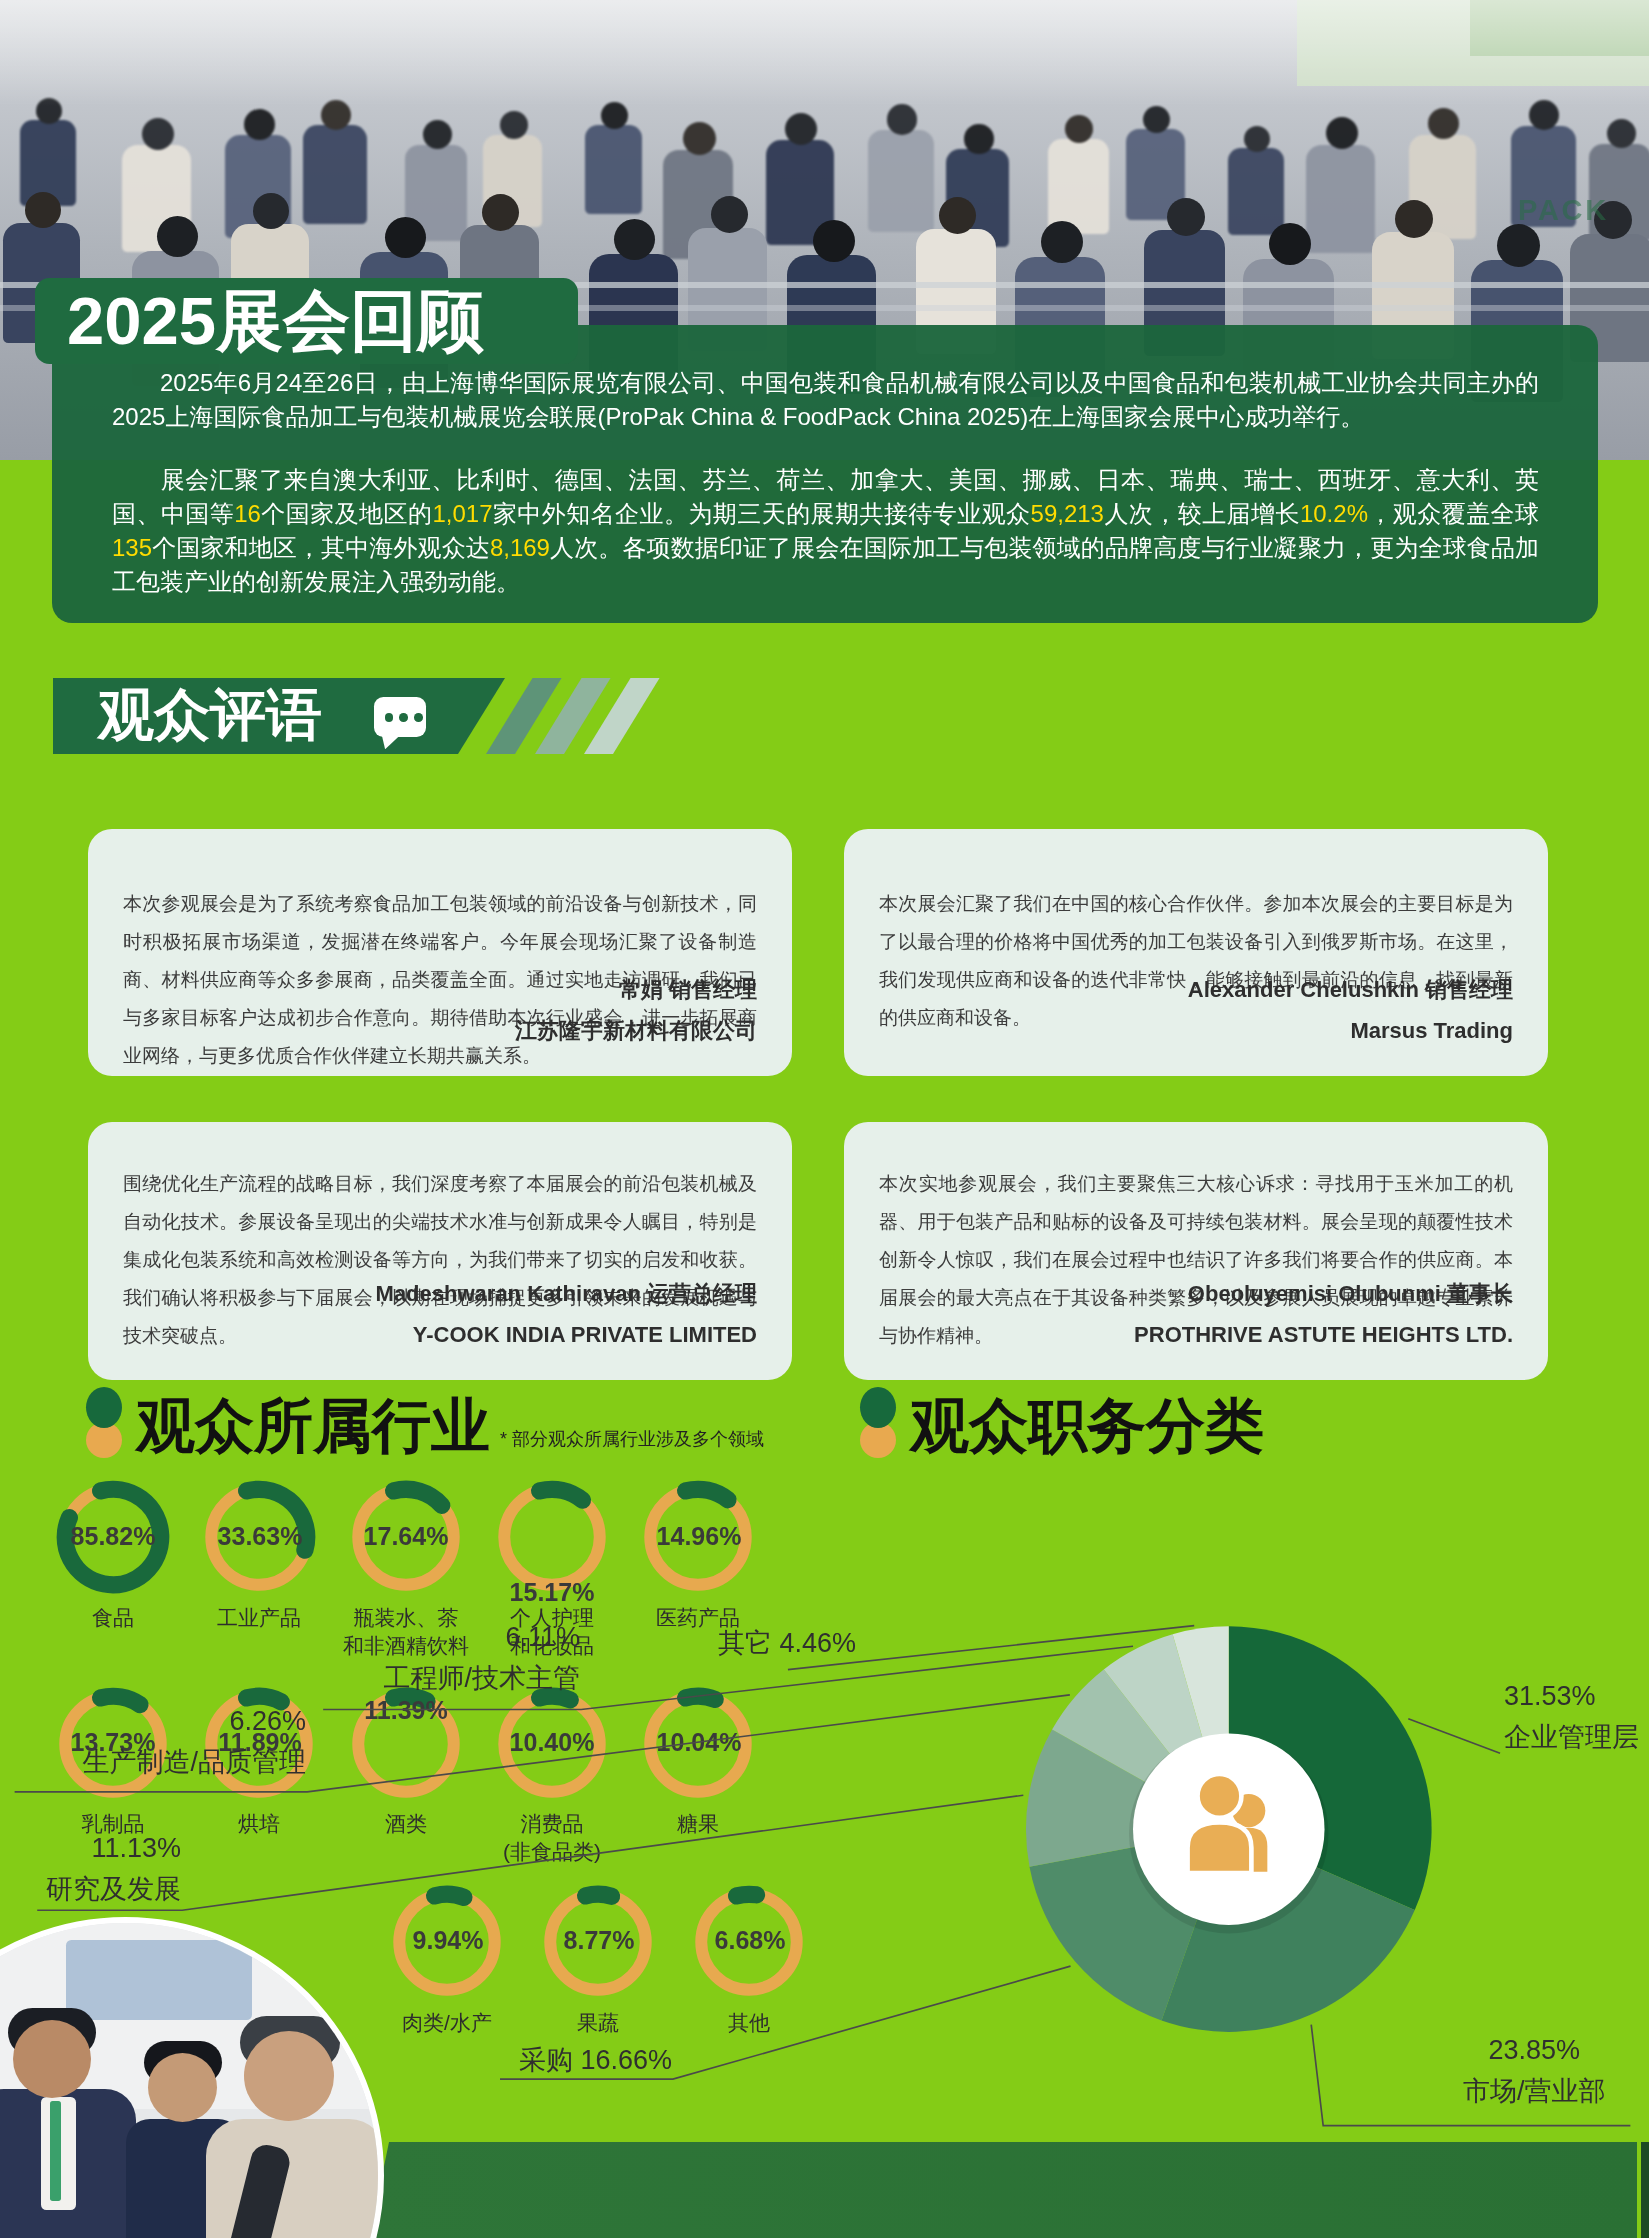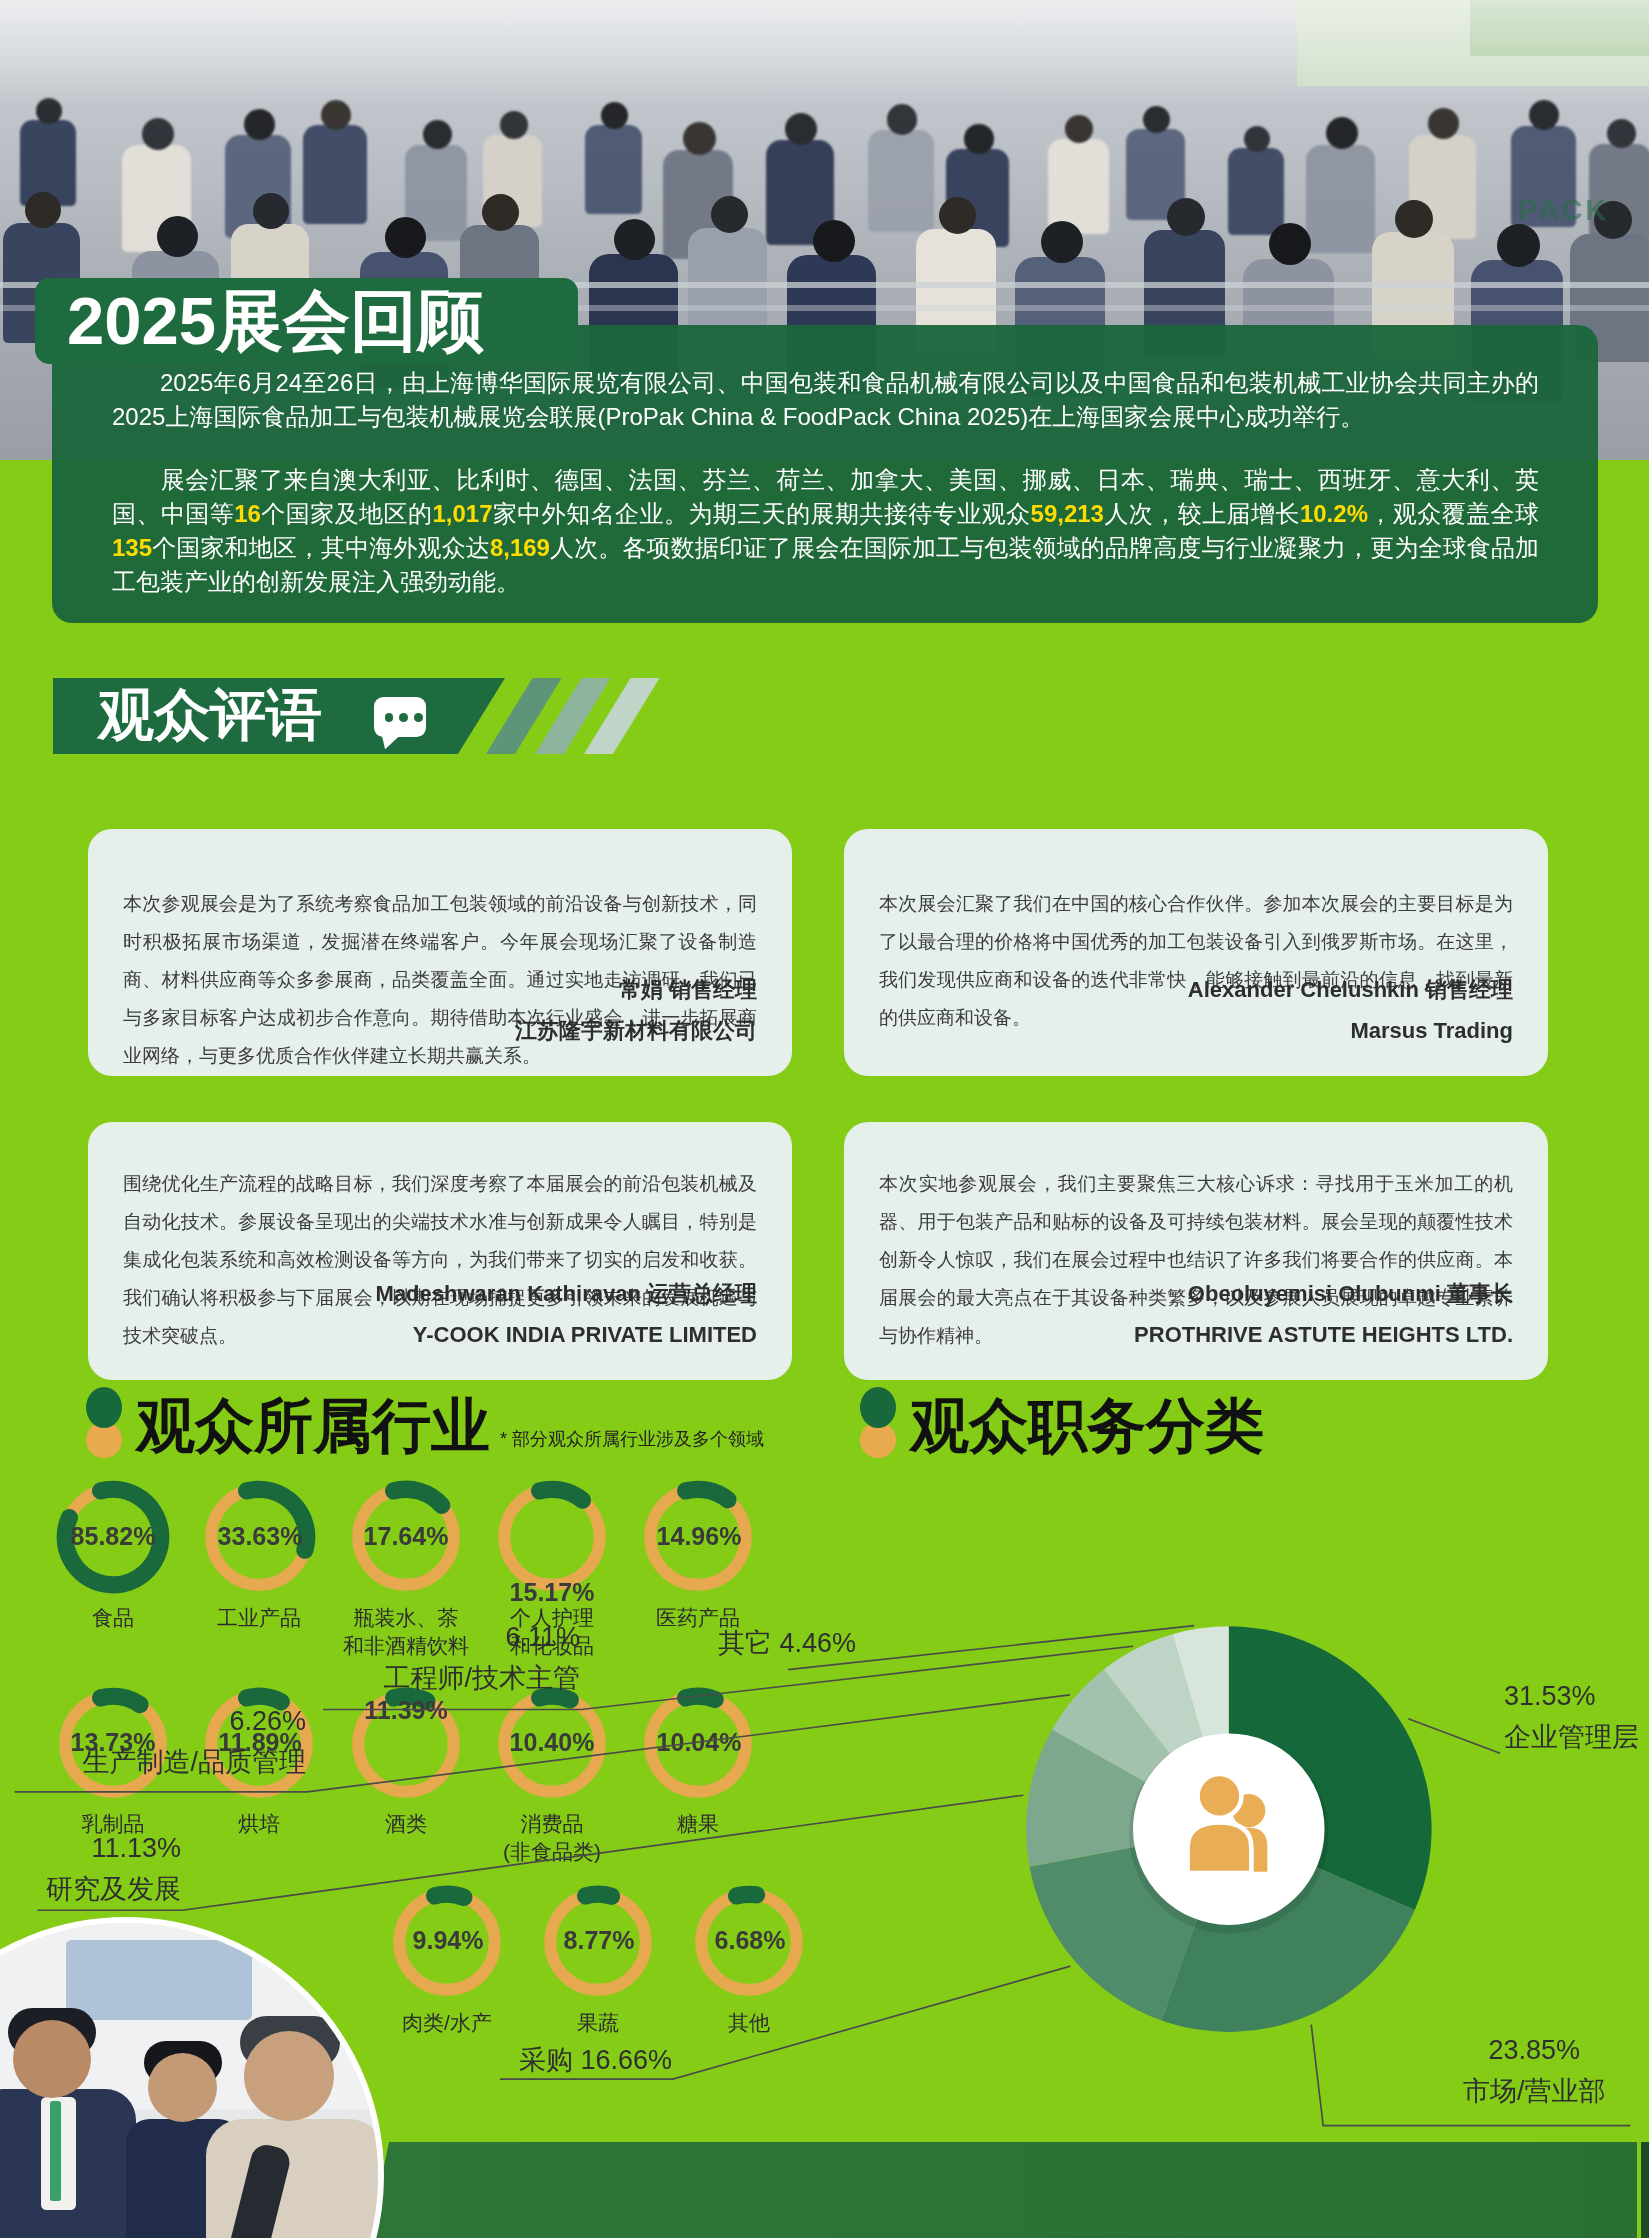--- a/index.html
+++ b/index.html
@@ -16,21 +16,21 @@
         background:linear-gradient(180deg,rgba(255,255,255,.55),rgba(255,255,255,0));}
   #hero-sign{position:absolute;left:1297px;top:0;width:352px;height:86px;background:#cfe0c6;opacity:.85;}
   #hero-sign2{position:absolute;left:1470px;top:0;width:180px;height:56px;background:#a9c99b;opacity:.9;}
   #hero-mark{position:absolute;left:1518px;top:194px;font-weight:bold;font-size:29px;color:rgba(40,110,70,.55);letter-spacing:2.7px;}
   
   #title-plate{position:absolute;left:35px;top:278px;width:543px;height:86px;background:#1F6B40;border-radius:14.6px;}
   #title-plate .t{padding-left:32px;line-height:85px;font-size:67px;font-weight:800;color:#fff;white-space:nowrap;}
   #intro-box{position:absolute;left:52px;top:325px;width:1546px;height:298px;background:rgba(28,102,60,.96);border-radius:20px;}
   .intro-p{position:absolute;left:60px;width:1427px;color:#fff;font-size:24px;line-height:34px;text-align:justify;}
   .intro-p .ind{display:inline-block;width:48px;}
-  .intro-p .hl{color:#FFDC00;font-weight:bold;}
+  .intro-p .hl{color:#FFDC00;font-weight:normal;}
   
   #cmt-banner{position:absolute;left:53px;top:678px;width:452px;height:76px;background:#1F6B40;
         clip-path:polygon(0 0,100% 0,calc(100% - 47px) 100%,0 100%);}
   #cmt-banner .t{padding-left:45px;line-height:74px;font-size:56px;font-weight:800;color:#fff;white-space:nowrap;}
   .stripe{position:absolute;top:678px;width:29px;height:76px;transform:skewX(-31.5deg);transform-origin:0 100%;}
   #bubble{position:absolute;left:374px;top:697px;width:52px;height:40px;background:#fff;border-radius:9.3px;}
   #bubble i{position:absolute;top:16px;width:8.6px;height:8.6px;border-radius:50%;background:#1F6B40;}
   #bubble-tail{position:absolute;left:382px;top:736px;width:17.3px;height:13.3px;background:#fff;
         clip-path:polygon(0 0,100% 0,18% 100%);}
   

